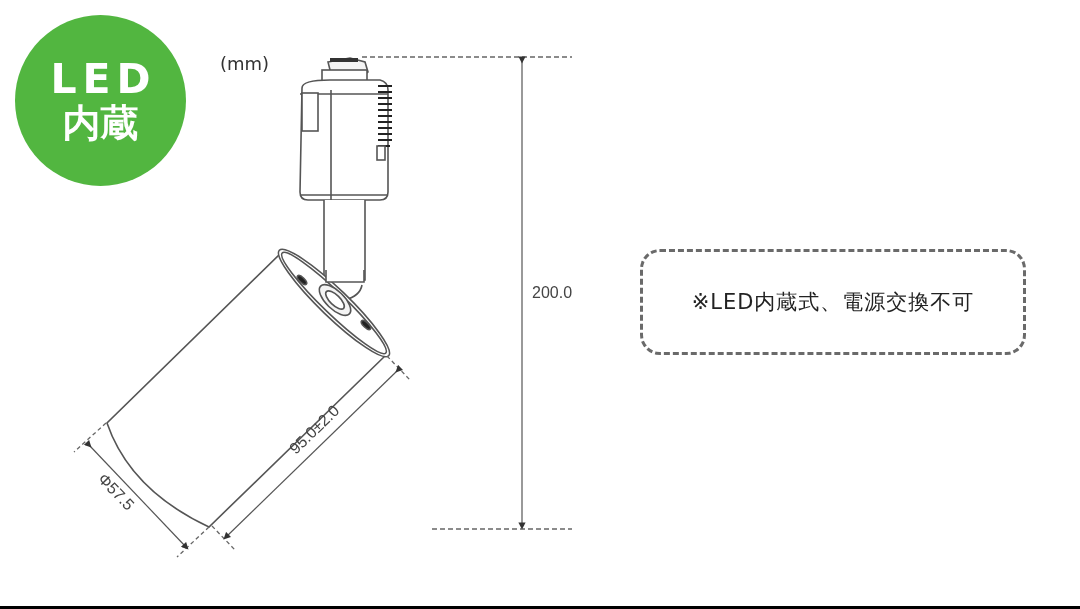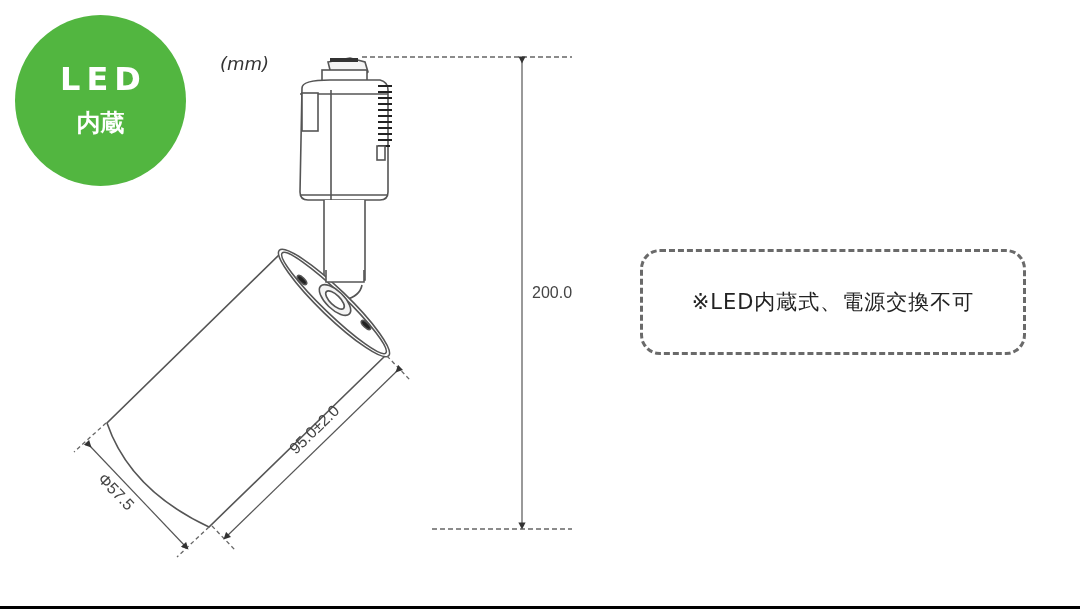--- a/index.html
+++ b/index.html
@@ -1,20 +1,20 @@
 <!DOCTYPE html>
 <html><head>
   <meta charset="utf-8">
   <style>
     html, body { margin:0; padding:0; }
     body { width:1080px; height:609px; background:#ffffff; position:relative; overflow:hidden; font-family:"DejaVu Sans", sans-serif; }
     .badge { position:absolute; left:15px; top:15px; width:171px; height:171px; border-radius:50%; background:#52b640; color:#ffffff; display:flex; flex-direction:column; align-items:center; justify-content:center; }
-    .badge-line1 { font-family:"DejaVu Sans", sans-serif; font-size:32px; font-weight:bold; letter-spacing:6px; line-height:44px; margin-left:6px; }
-    .badge-line2 { font-family:"DejaVu Sans", sans-serif; font-size:24px; font-weight:bold; line-height:44px; }
-    .unit { position:absolute; left:220px; top:53px; font-size:18px; color:#333333; font-family:"DejaVu Sans", sans-serif;font-style:italic; }
+    .badge-line1 { font-family:"DejaVu Sans", sans-serif; font-size:41px; font-weight:bold; letter-spacing:6px; line-height:44px; margin-left:6px; }
+    .badge-line2 { font-family:"DejaVu Sans", sans-serif; font-size:38px; font-weight:bold; line-height:44px; }
+    .unit { position:absolute; left:220px; top:53px; font-size:18px; color:#333333; font-family:"DejaVu Sans", sans-serif; }
     svg.drawing { position:absolute; left:0; top:0; }
     .dim-label { position:absolute; font-family:"Liberation Sans", sans-serif; color:#444444; font-size:16px; white-space:nowrap; }
     .dim-height { left:532px; top:284px;text-align:center; }
     .dim-length { left:286px; top:445px; transform:rotate(-44deg); transform-origin:left top; }
     .dim-diameter { left:107px; top:470px; transform:rotate(46deg); transform-origin:left top; }
     .note-box { position:absolute; left:640px; top:249px; width:386px; height:106px; border:3px dashed #6a6a6a; border-radius:20px; display:flex; align-items:center; justify-content:center; box-sizing:border-box; }
     .note-text { font-family:"DejaVu Sans", sans-serif; font-size:21px; color:#222222; letter-spacing:1px;text-align:center; }
     .bottom-rule { position:absolute; left:0; bottom:0; width:1080px; height:3px; background:#000000; }
   </style>
 </head>

